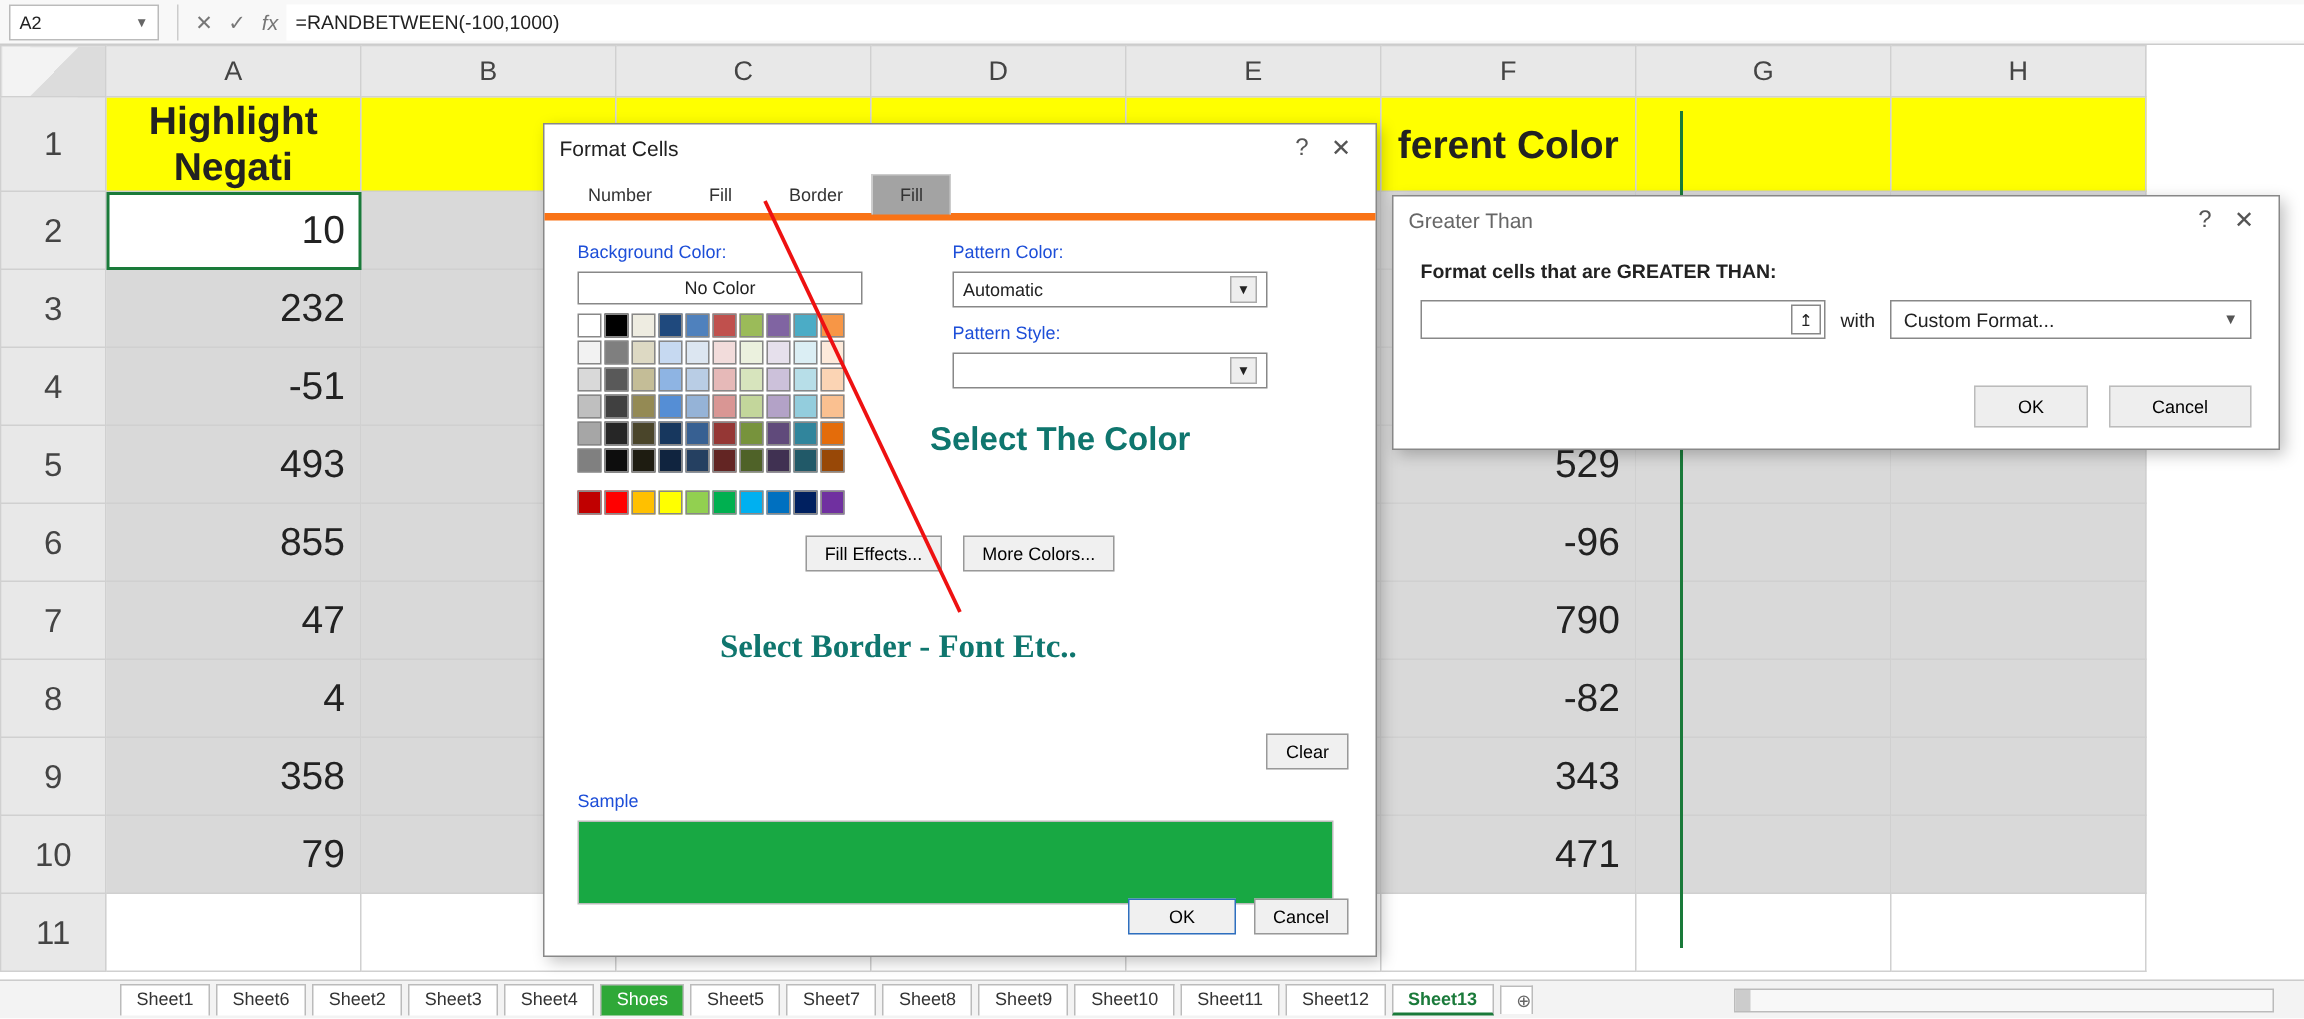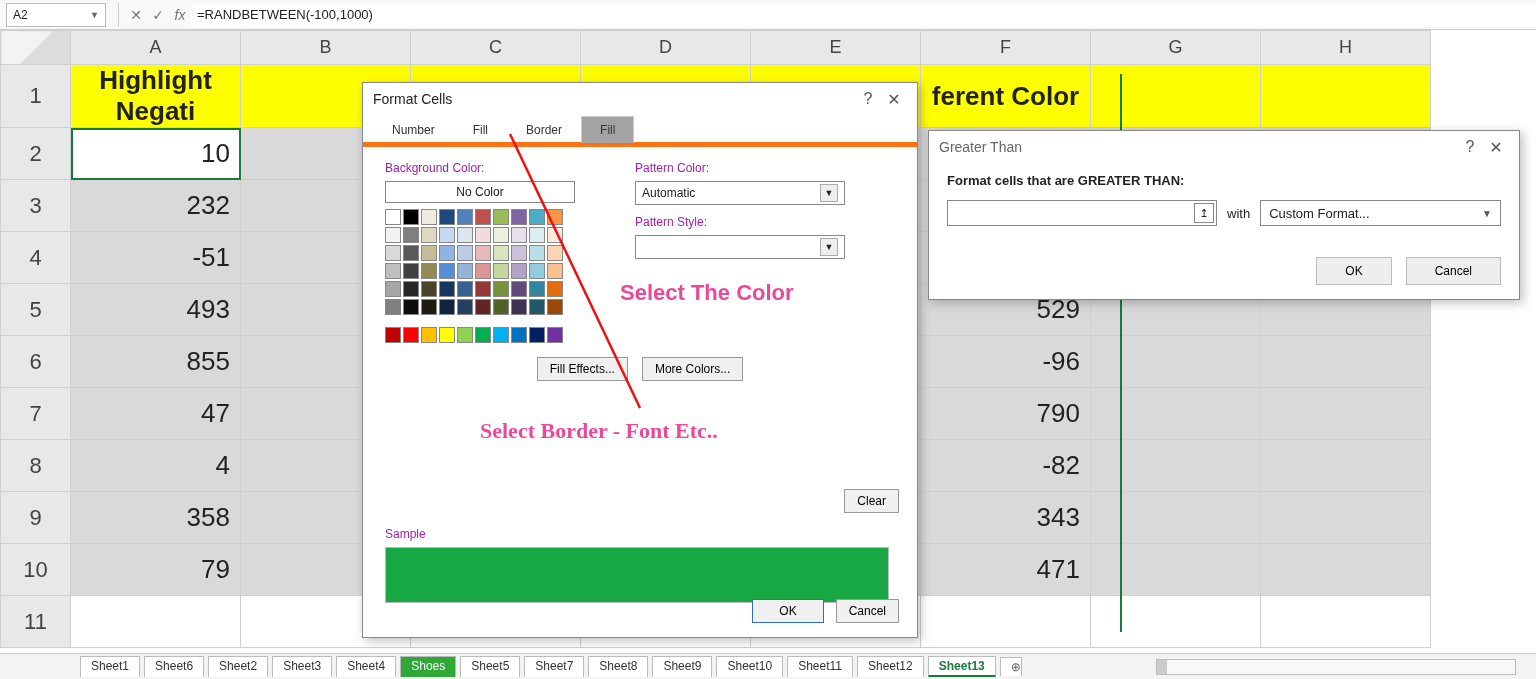--- a/index.html
+++ b/index.html
@@ -42,21 +42,21 @@
   .dlg-title { height:32px; display:flex; align-items:center; padding:0 10px; font-size:14px; }
   .dlg-title .sp { flex:1; }
   .dlg-title .x, .dlg-title .q { width:26px; text-align:center; color:#555; font-size:16px; }
 
   
   .fc { left:362px; top:82px; width:556px; height:556px; }
   .fc-tabs { display:flex; border-bottom:5px solid #f97316; padding-left:10px; }
   .fc-tab { padding:6px 18px; font-size:12px; color:#333; border:1px solid transparent; border-bottom:none; position:relative; top:1px; }
   .fc-tab.active { border-color:#ccc; background:#a3a3a3; }
   .fc-body { padding:14px 22px; font-size:12px; position:relative; height:430px; }
-  .lbl { color:#a21caf; margin-bottom:6px; display:block; }
+  .lbl { color:#1d4ed8; margin-bottom:6px; display:block; }
   .nocolor { width:190px; height:22px; border:1px solid #888; text-align:center; line-height:20px; margin-bottom:6px; }
   .swatches { width:190px; }
   .swr { display:flex; gap:2px; margin-bottom:2px; }
   .sw { width:16px; height:16px; border:1px solid #888; }
   .btn { border:1px solid #999; background:#f0f0f0; padding:4px 12px; font-size:12px; }
   .pattern-col { position:absolute; left:272px; top:14px; width:230px; }
   .combo { width:210px; height:24px; border:1px solid #888; display:flex; align-items:center; padding:0 6px; font-size:12px; background:#fff; }
   .combo .dd { margin-left:auto; background:#eee; border:1px solid #aaa; width:18px; height:18px; display:flex; align-items:center; justify-content:center; font-size:9px;}
   .sample-box { width:504px; height:56px; border:1px solid #bbb; margin-top:4px; }
   .sample-fill { width:100%; height:100%; background:#18a843; }
@@ -69,21 +69,21 @@
   .gt-body { padding:10px 18px; font-size:13px; }
   .gt-row { display:flex; align-items:center; gap:10px; margin-top:12px;}
   .gt-input { flex:0 0 270px; height:26px; border:1px solid #888; position:relative; background:#fff;}
   .gt-input .picker { position:absolute; right:2px; top:2px; width:20px; height:20px; border:1px solid #888; display:flex; align-items:center; justify-content:center; font-size:11px;}
   .gt-combo { flex:1; height:26px; border:1px solid #888; display:flex; align-items:center; padding:0 8px; background:#fff;}
   .gt-combo .dd{ margin-left:auto; font-size:10px; color:#555;}
   .gt-footer { position:absolute; right:18px; bottom:14px; display:flex; gap:14px; }
   .gt-footer .btn { padding:6px 28px; background:#eee; border:1px solid #bbb; }
 
   
-  .anno { position:absolute; color:#ec4899; font-family:"Comic Sans MS","Segoe Script",cursive; font-size:22px; font-weight:bold; pointer-events:none; }
+  .anno { position:absolute; color:#0f766e; font-family:"Comic Sans MS","Segoe Script",cursive; font-size:22px; font-weight:bold; pointer-events:none; }
   svg.anno-line { position:absolute; pointer-events:none; }
 
   
   .sel-border-right { position:absolute; left:1120px; top:44px; width:2px; height:558px; background:#1a7a3a; }
 </style>
 </head>
 <body>
 
 <div class="formula-bar">
   <div class="name-box">

